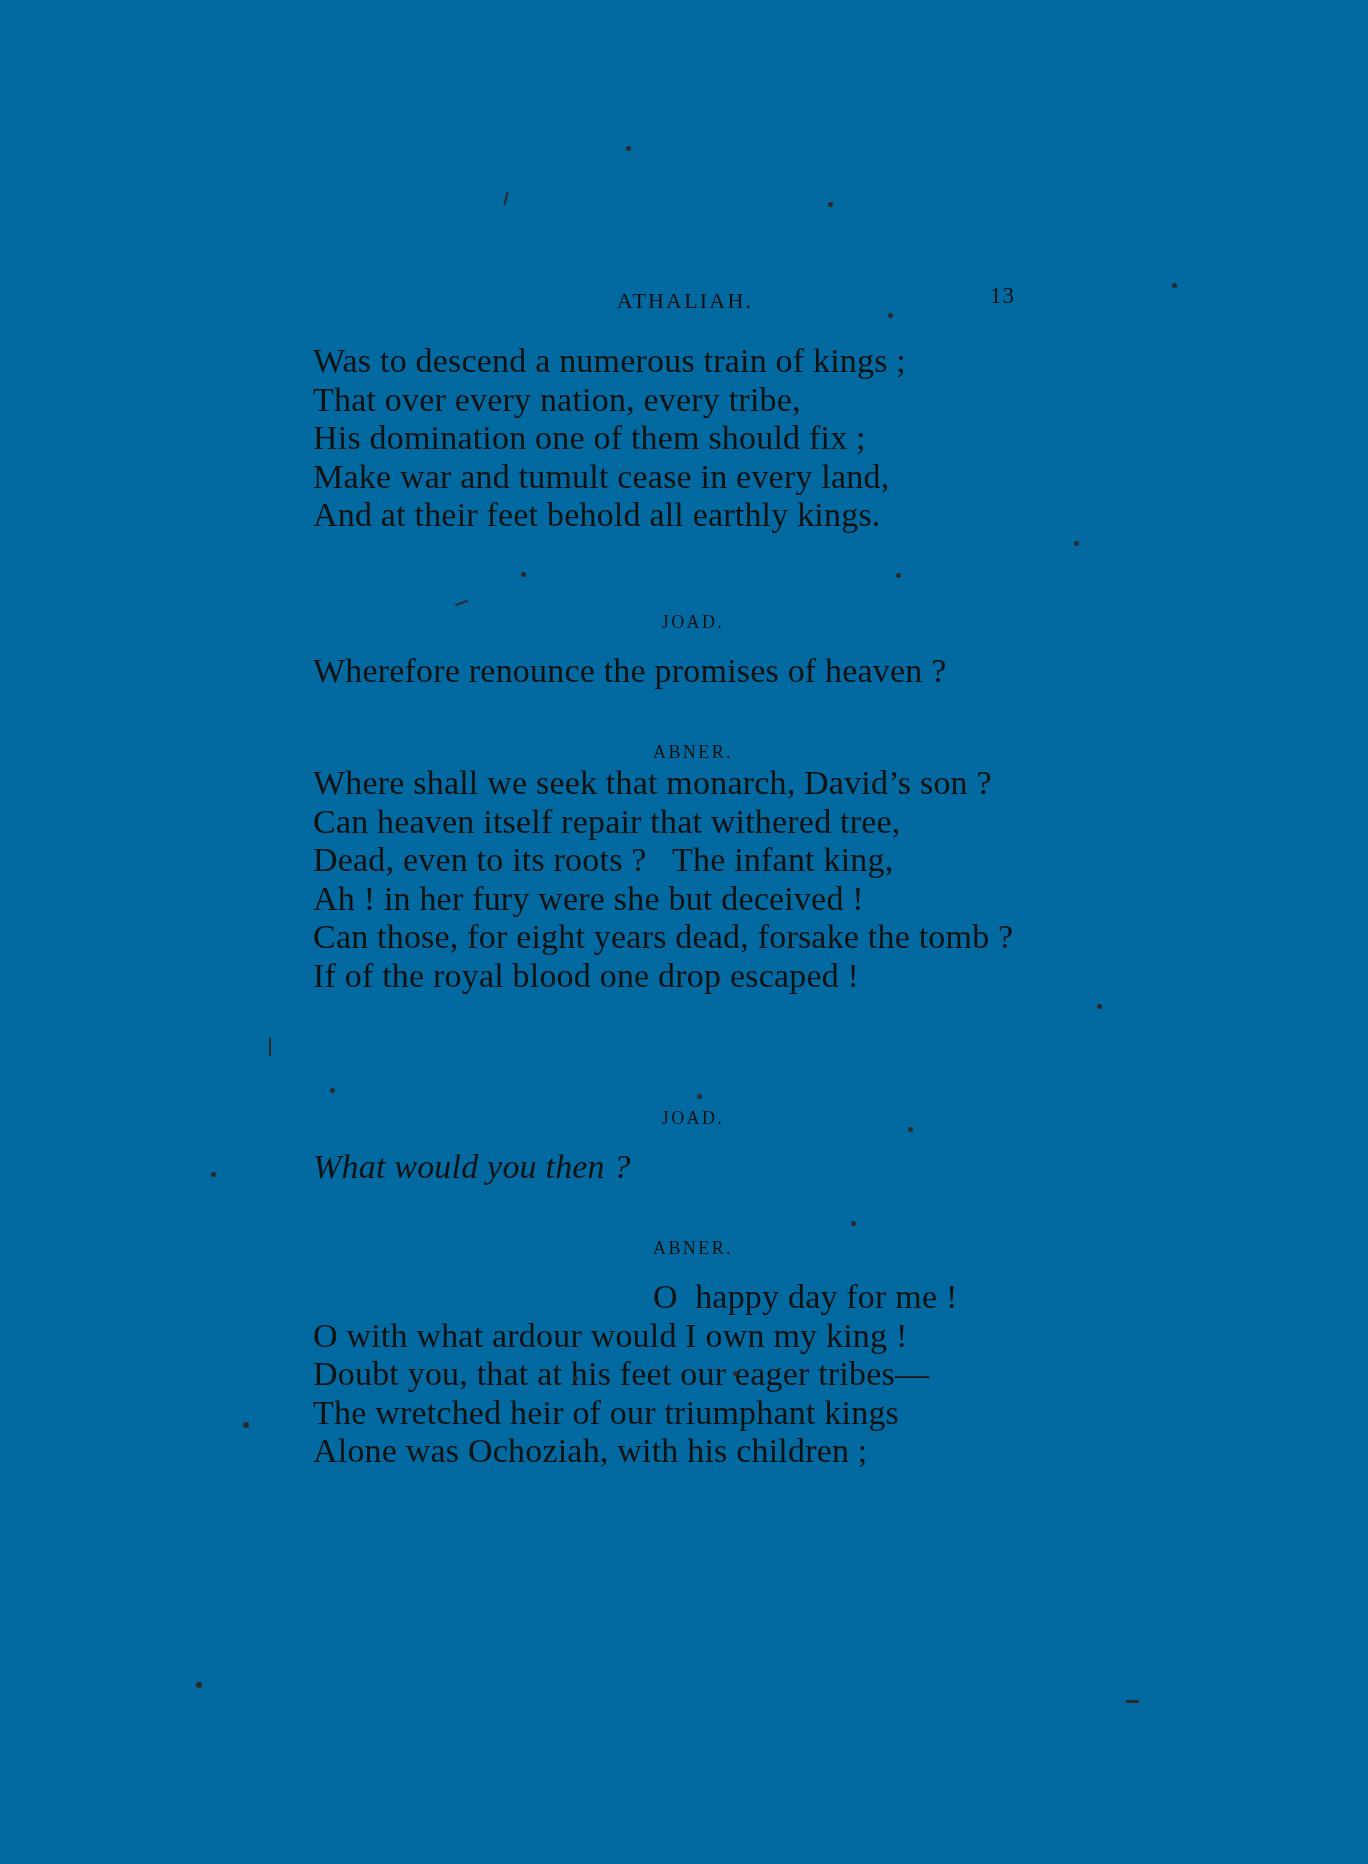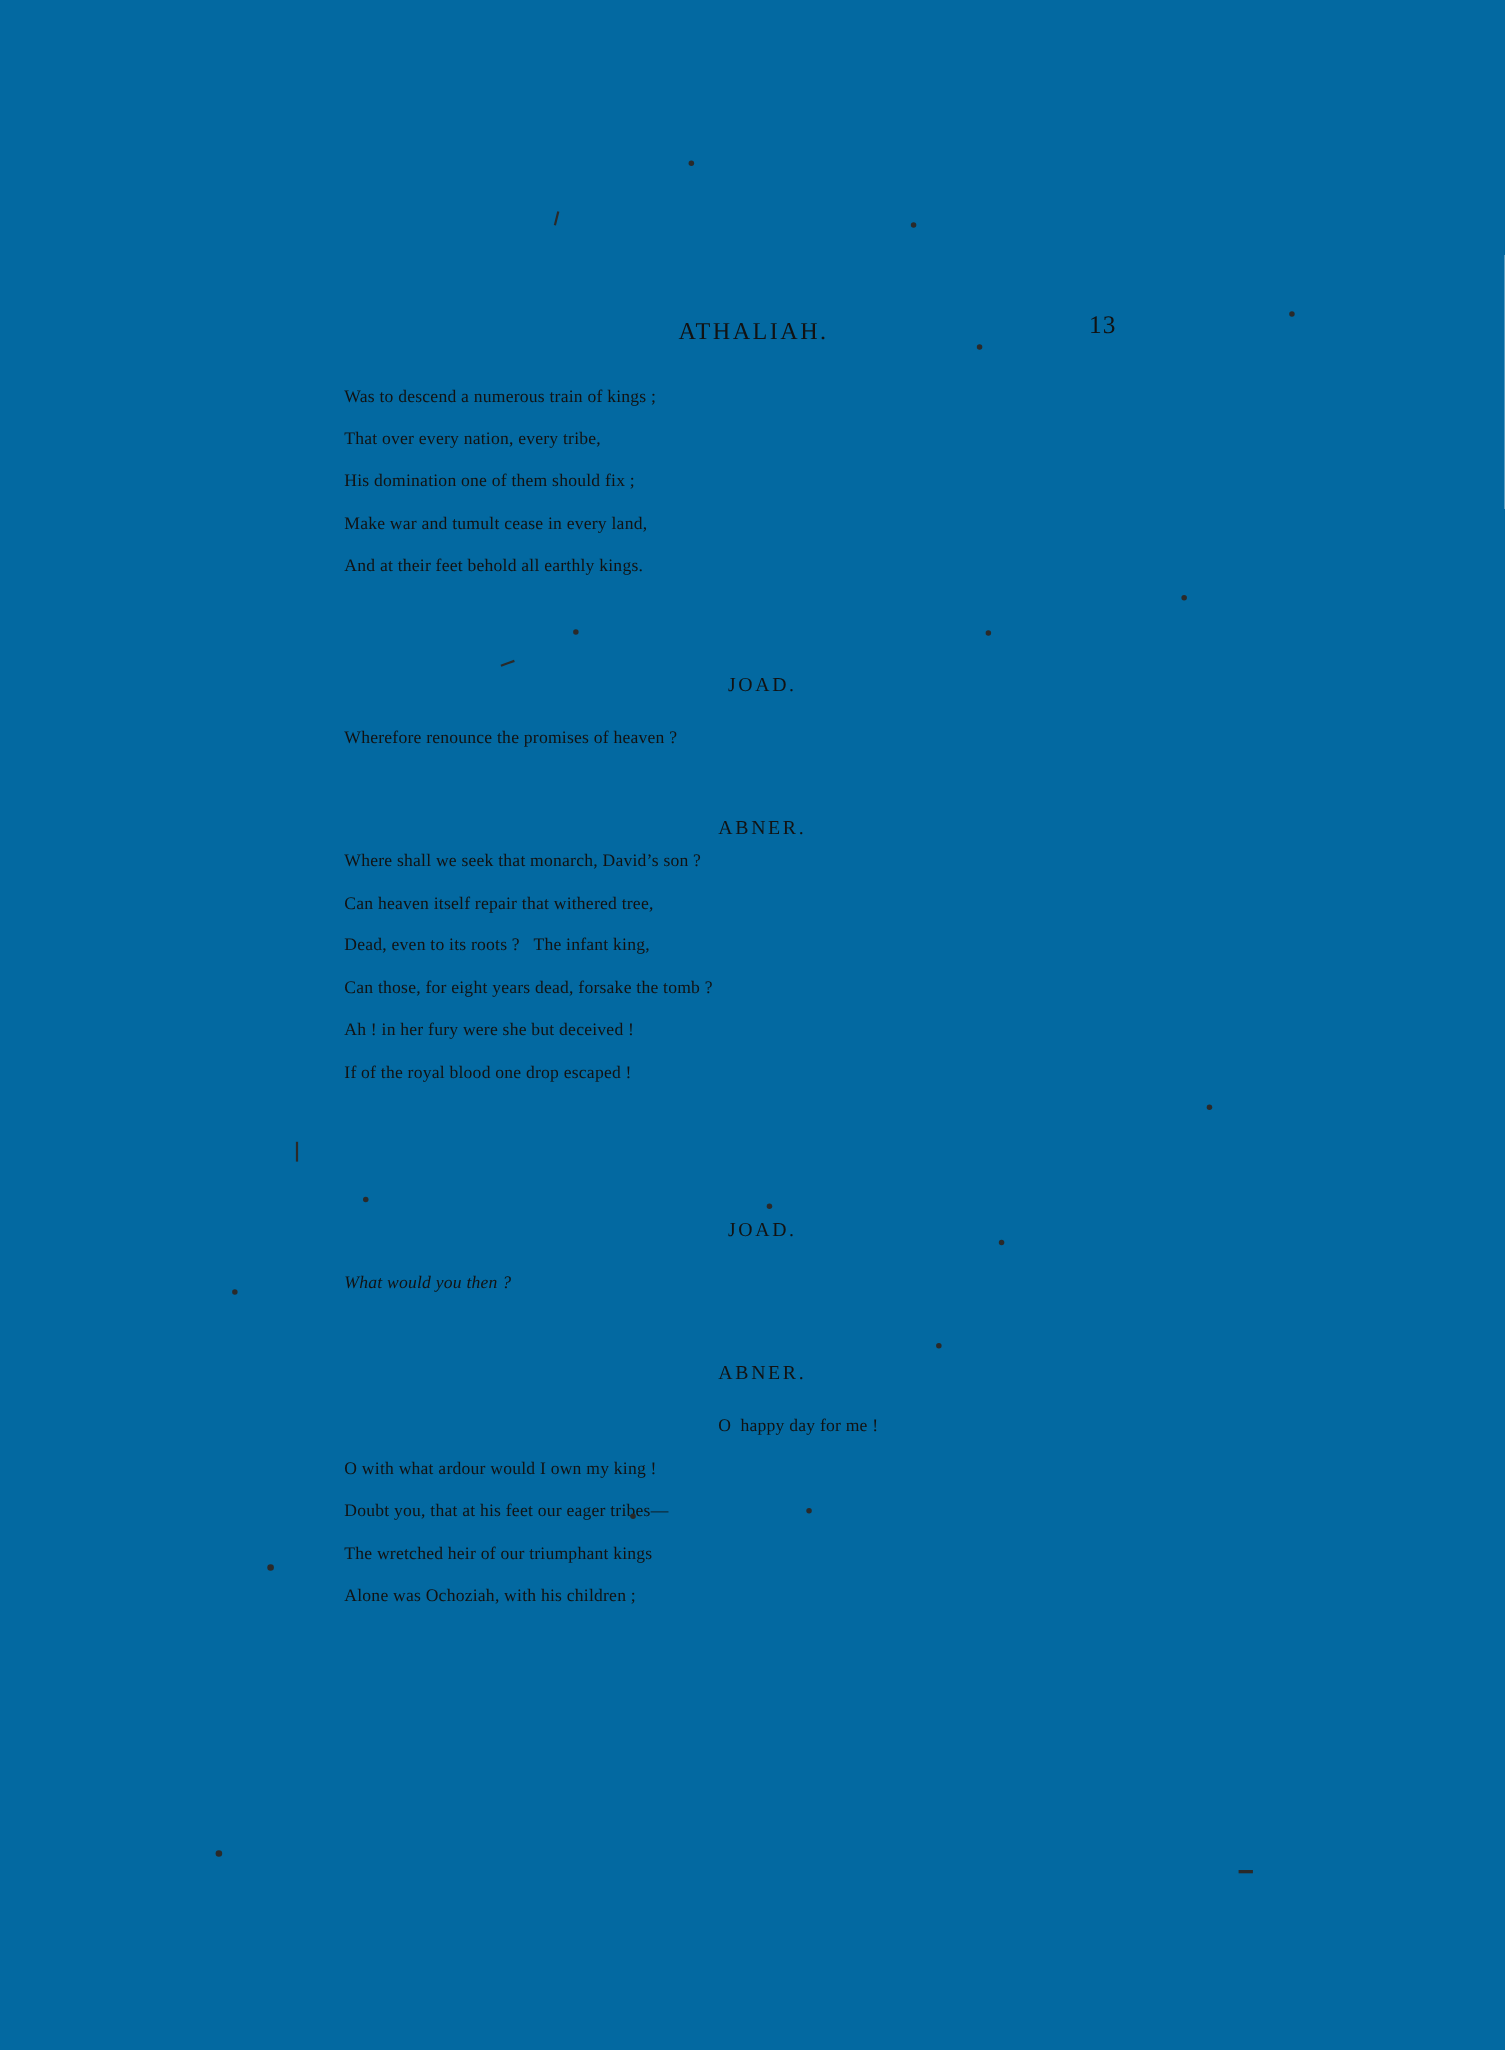--- a/index.html
+++ b/index.html
@@ -49,21 +49,21 @@
     letter-spacing: 1px;
   }
 
   
   .block {
     position: absolute;
     left: 313px;
     width: 760px;
   }
   .line {
-    font-size: 16px;
+    font-size: 34px;
     line-height: 38.5px;
     white-space: pre;
     letter-spacing: 0.2px;
   }
   .line.indent-big {
     padding-left: 340px;
   }
 
   .speaker {
     position: absolute;
@@ -110,22 +110,22 @@
     <div class="block" style="top:652px;">
       <div class="line">Wherefore renounce the promises of heaven ?</div>
     </div>
 
     <div class="speaker" style="top:742px;">ABNER.</div>
 
     <div class="block" style="top:764px;">
       <div class="line">Where shall we seek that monarch, David’s son ?</div>
       <div class="line">Can heaven itself repair that withered tree,</div>
       <div class="line">Dead, even to its roots ?   The infant king,</div>
+      <div class="line">Ah ! in her fury were she but deceived !</div>
       <div class="line">Can those, for eight years dead, forsake the tomb ?</div>
-      <div class="line">Ah ! in her fury were she but deceived !</div>
       <div class="line">If of the royal blood one drop escaped !</div>
     </div>
 
     <div class="speaker" style="top:1108px;">JOAD.</div>
 
     <div class="block" style="top:1148px;font-style:italic;">
       <div class="line">What would you then ?</div>
     </div>
 
     <div class="speaker" style="top:1238px;">ABNER.</div>

